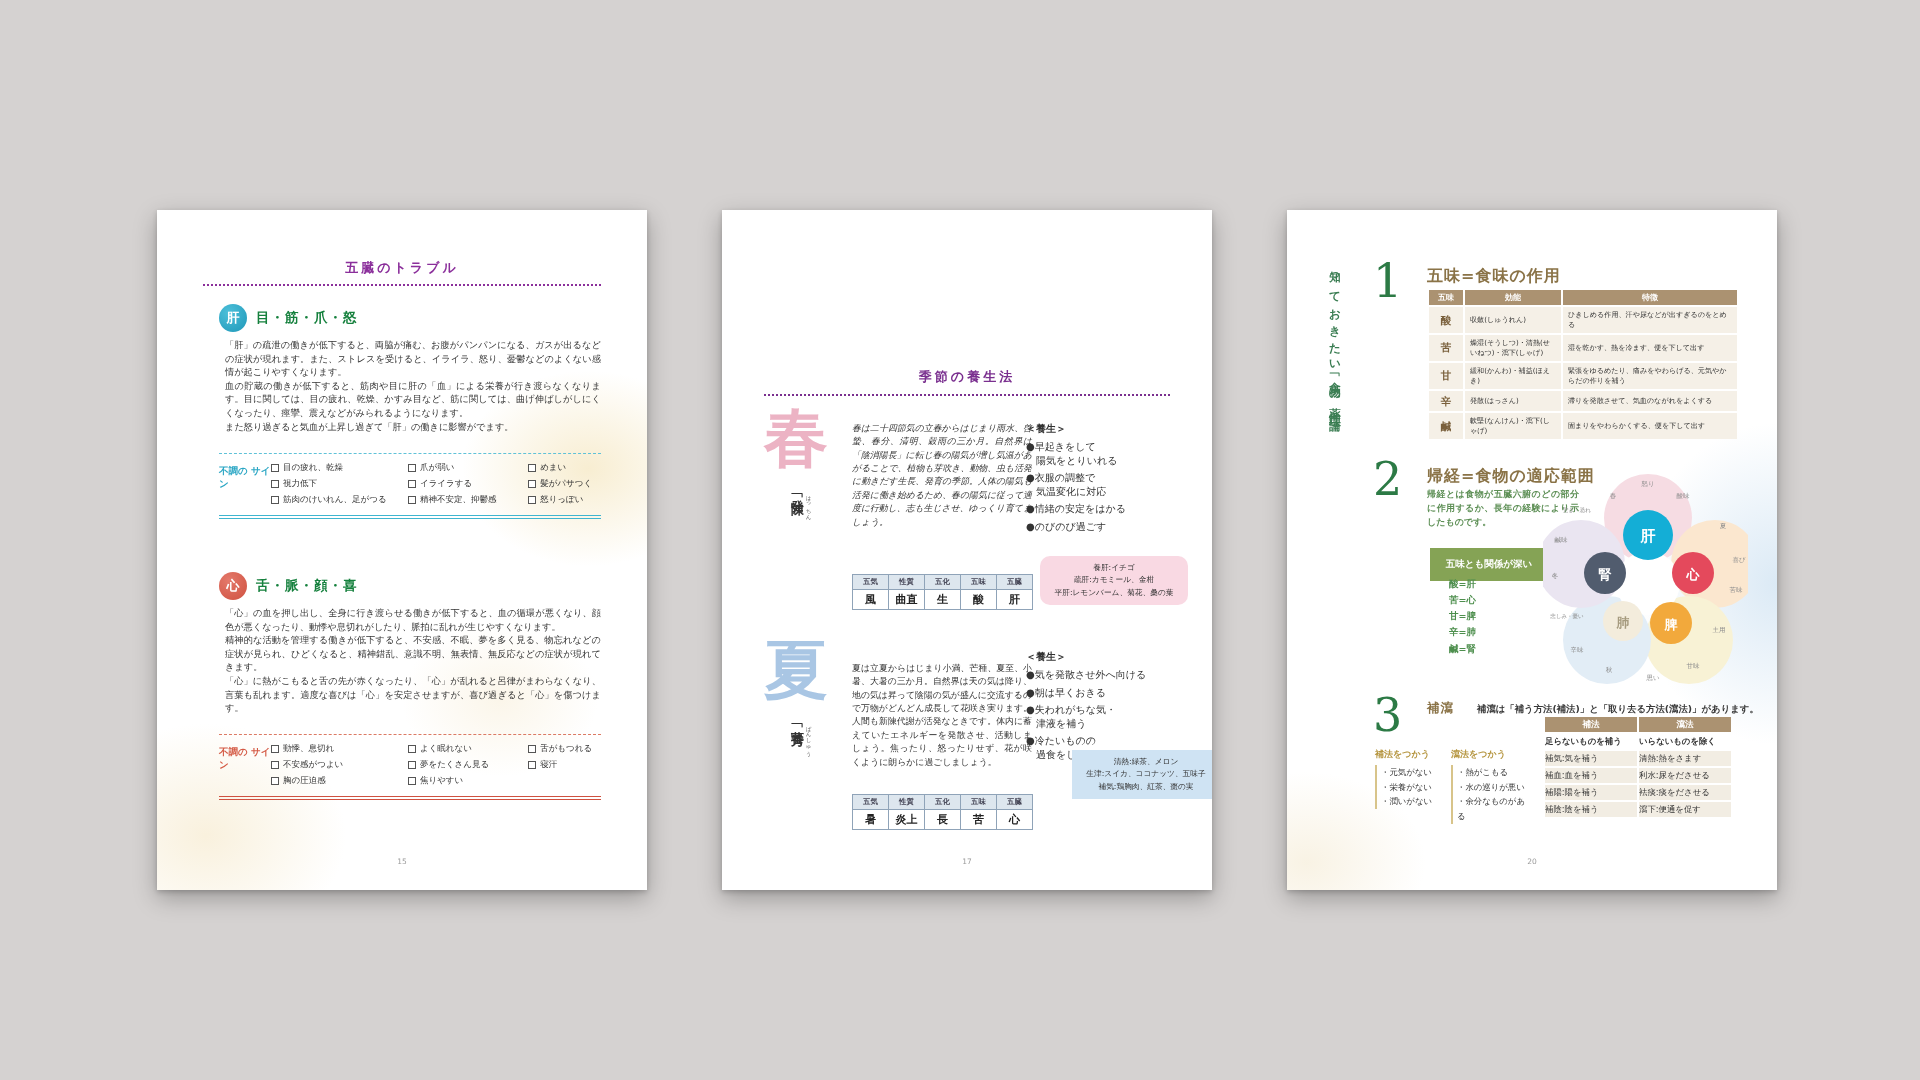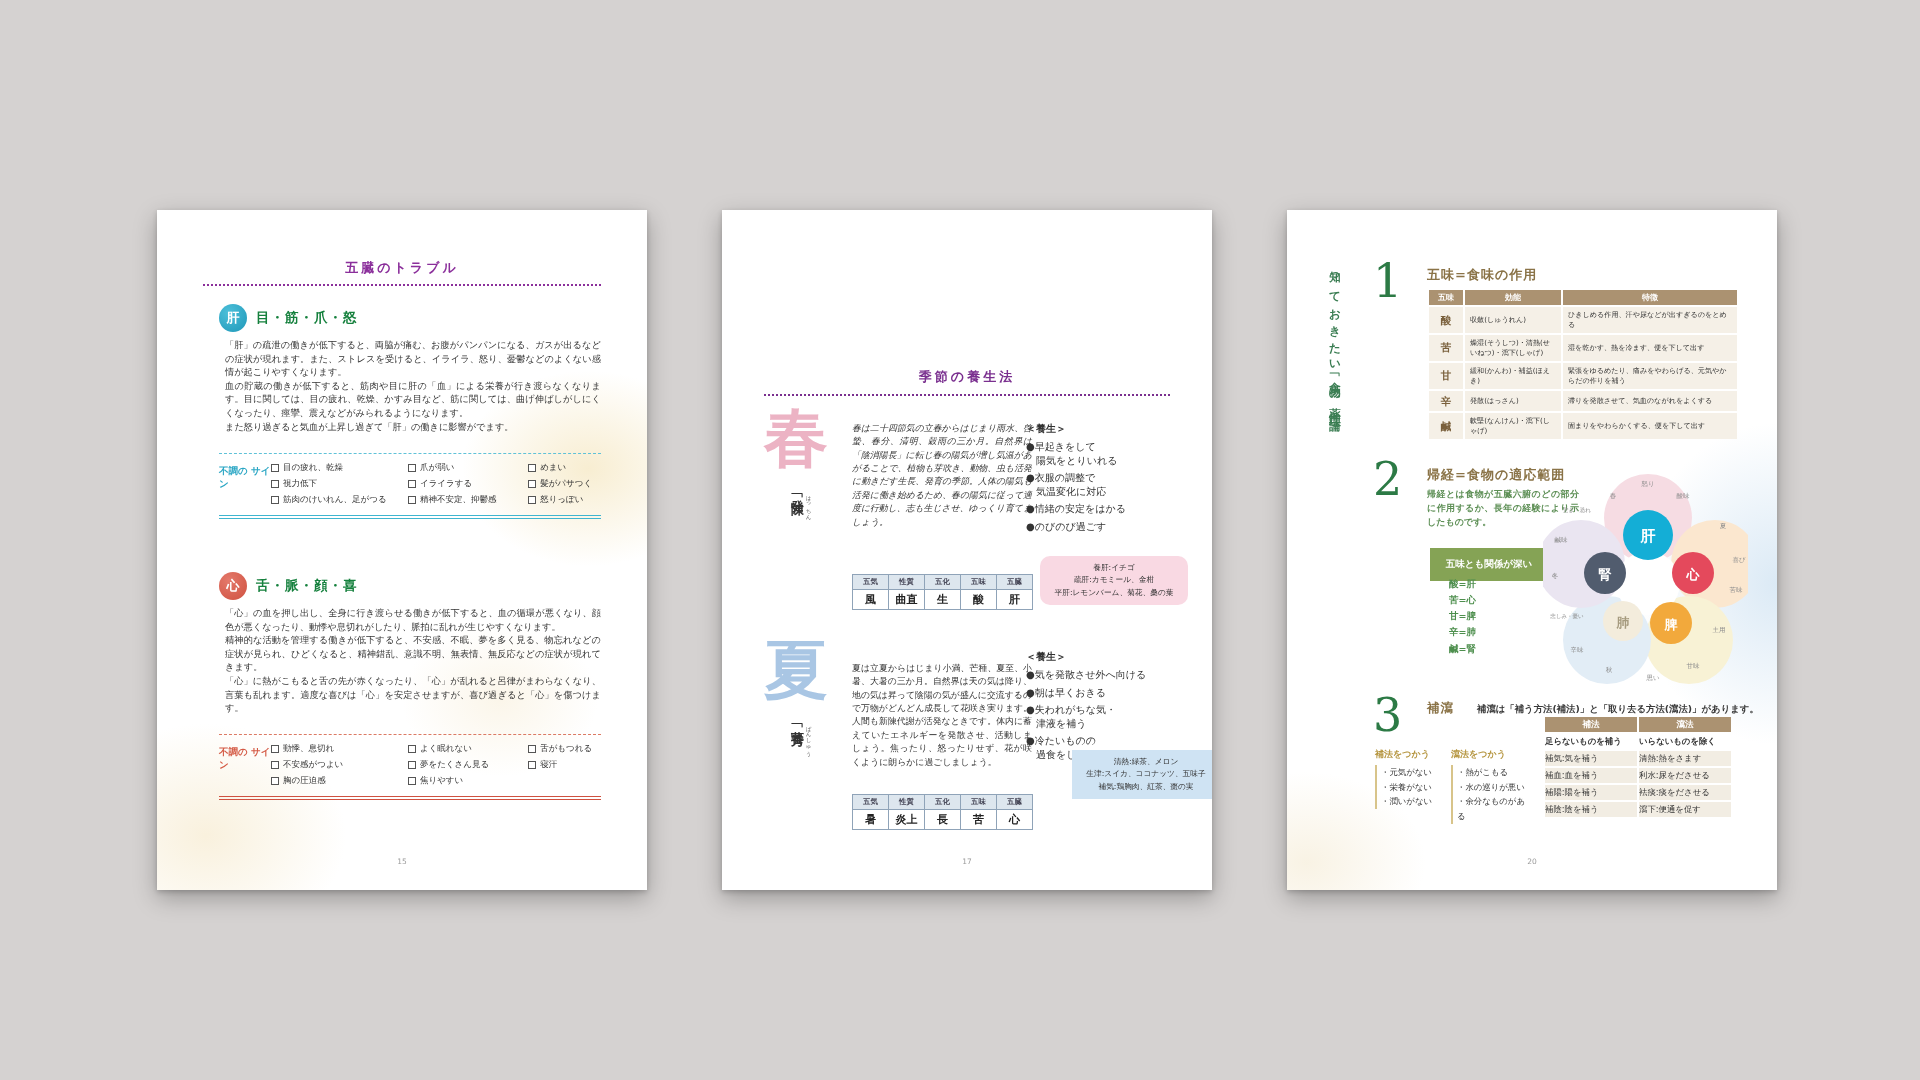--- a/index.html
+++ b/index.html
@@ -88,21 +88,21 @@
   .wash3 { position:absolute; inset:0; pointer-events:none;
     background:
       radial-gradient(ellipse 200px 230px at 100% 55%, rgba(200,222,240,.65), transparent 70%),
       radial-gradient(ellipse 170px 130px at 4% 96%, rgba(244,234,210,.6), transparent 70%);
   }
   .v-title { position:absolute; left:40px; top:52px; writing-mode:vertical-rl; font-size:11.5px;
     color:#3a7d52; font-weight:bold; letter-spacing:4px; }
   .big-num { position:absolute; left:86px; font-family:"DejaVu Serif","Liberation Serif",serif;
     color:#2c7a45; font-size:46px; line-height:1; }
   .bn1 { top:48px; } .bn2 { top:246px; } .bn3 { top:482px; }
-  .sec-title { position:absolute; left:140px; color:#8a7347; font-weight:bold; font-size:13px; letter-spacing:1px; }
+  .sec-title { position:absolute; left:140px; color:#8a7347; font-weight:bold; font-size:16px; letter-spacing:1px; }
   .st1 { top:56px; } .st2 { top:256px; } .st3 { top:490px; font-size:12.5px; }
   .s1-table { position:absolute; left:140px; top:78px; width:312px; border-collapse:separate; border-spacing:2px; }
   .s1-table th { background:#ab9271; color:#fff; font-size:8px; font-weight:bold; height:15px; }
   .s1-table td { background:#f5f0e7; font-size:7.1px; color:#333; padding:3px 5px; line-height:1.4; vertical-align:middle; }
   .s1-table td.taste { width:34px; text-align:center; font-size:10.5px; font-weight:bold; color:#7a603c; }
   .s1-table td.eff { width:96px; }
   .s2-text { position:absolute; left:140px; top:278px; width:152px; color:#5d8f55;
     font-size:9px; font-weight:bold; line-height:1.55; text-align:justify; }
   .green-box { position:absolute; left:143px; top:338px; width:118px; background:#85a355; color:#fff;
     text-align:center; font-size:9.5px; font-weight:bold; padding:10px 0; }

